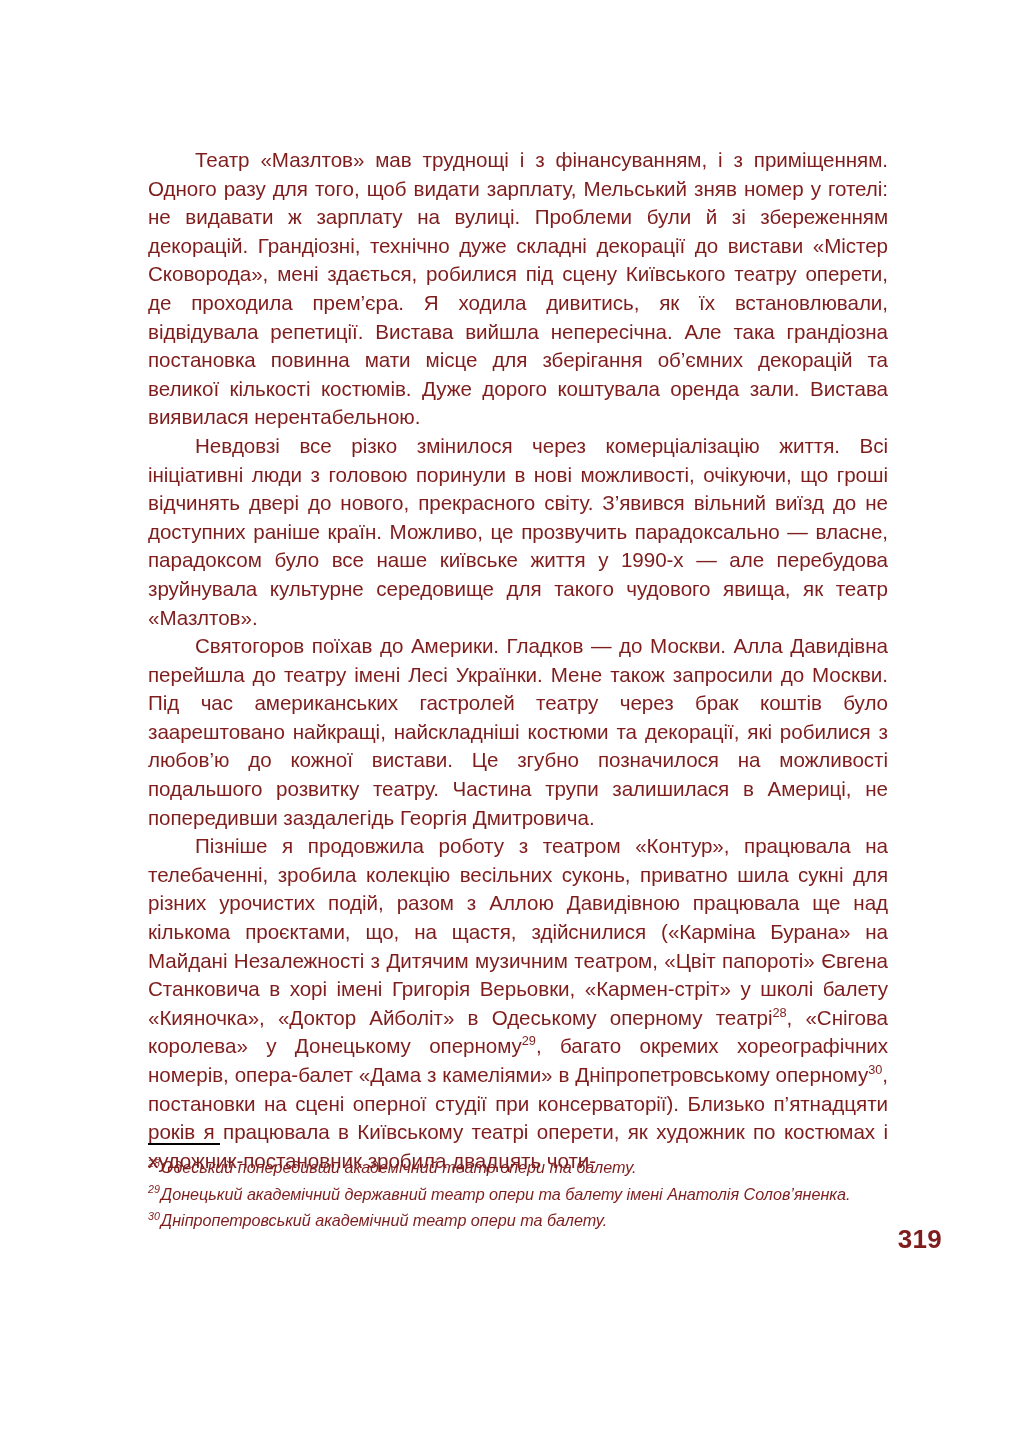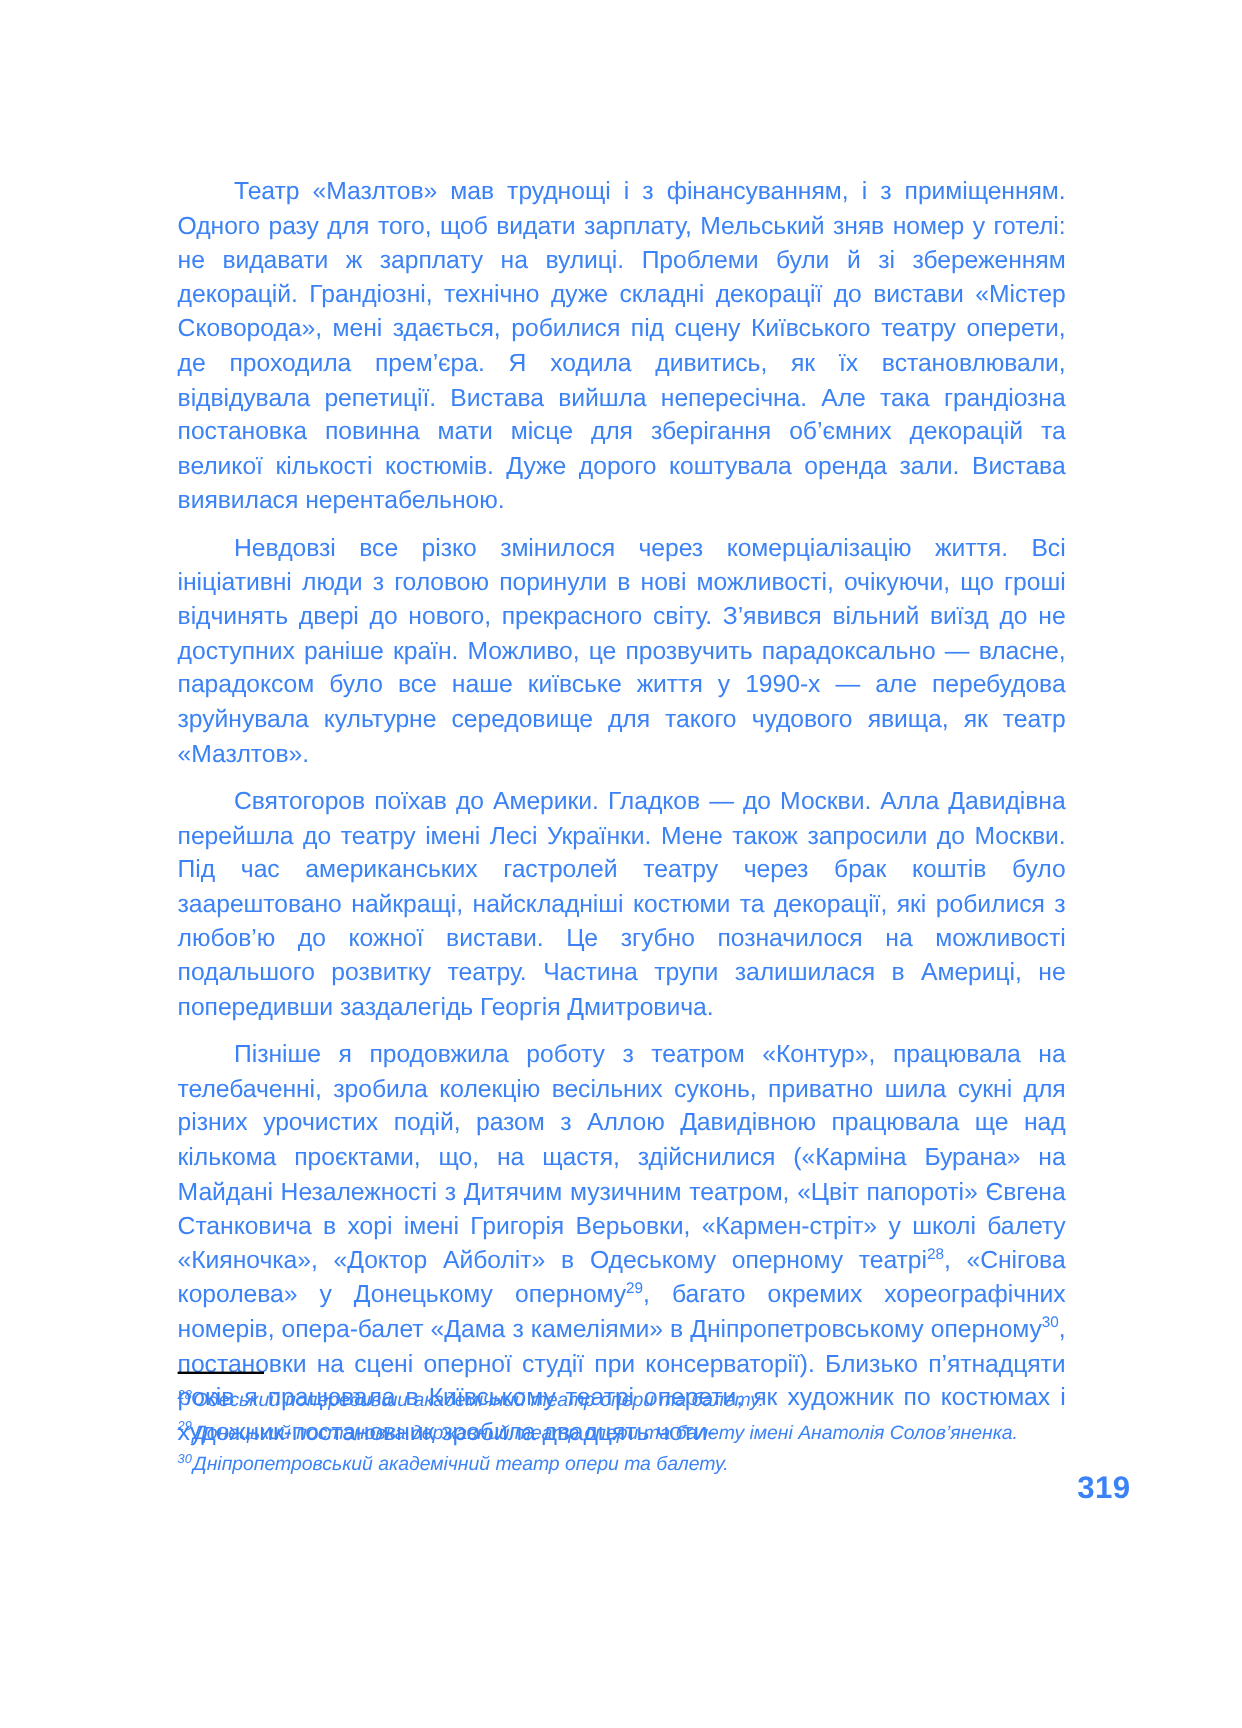--- a/index.html
+++ b/index.html
@@ -9,21 +9,21 @@
     background: #ffffff;
   }
 
   .page {
     position: relative;
     width: 1035px;
     height: 1440px;
     background: #ffffff;
     overflow: hidden;
     font-family: "Liberation Sans", "DejaVu Sans", sans-serif;
-    color: #3b82f6;
+    color: #7f1d1d;
     -webkit-font-smoothing: antialiased;
   }
 
   .text-column {
     position: absolute;
     left: 148px;
     top: 146px;
     width: 740px;
   }
 
@@ -32,21 +32,21 @@
     text-indent: 47px;
     text-align: justify;
     font-size: 20.6px;
     line-height: 28.6px;
     letter-spacing: -0.05px;
     word-spacing: 0.1px;
     hyphens: manual;
   }
 
   .body-par + .body-par {
-    margin-top: 11px;
+    margin-top: 0;
   }
 
   sup.fn-ref {
     font-size: 0.62em;
     vertical-align: super;
     line-height: 0;
   }
 
   .footnote-block {
     position: absolute;
@@ -108,21 +108,21 @@
   </div>
 
   <div class="footnote-block">
     <div class="fn-rule"></div>
 
     <p class="footnote">
       <sup>28</sup><span>Одеський попередивши академічний театр опери та балету.</span>
     </p>
 
     <p class="footnote">
-      <sup>29</sup><span>Донецький постановка державний театр опери та балету імені Анатолія Солов’яненка.</span>
+      <sup>29</sup><span>Донецький академічний державний театр опери та балету імені Анатолія Солов’яненка.</span>
     </p>
 
     <p class="footnote">
       <sup>30</sup><span>Дніпропетровський академічний театр опери та балету.</span>
     </p>
   </div>
 
   <div class="page-number">319</div>
 
 </div>

